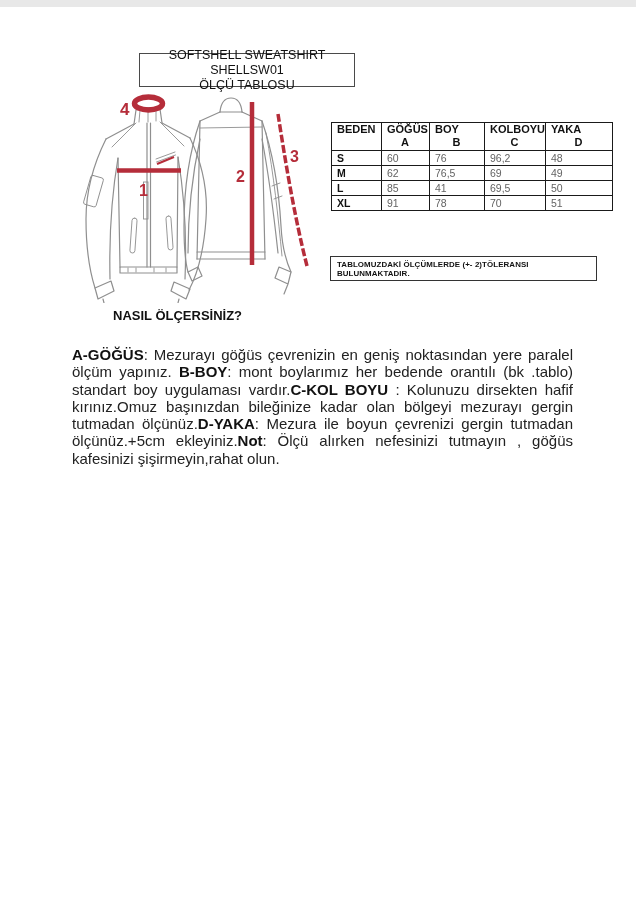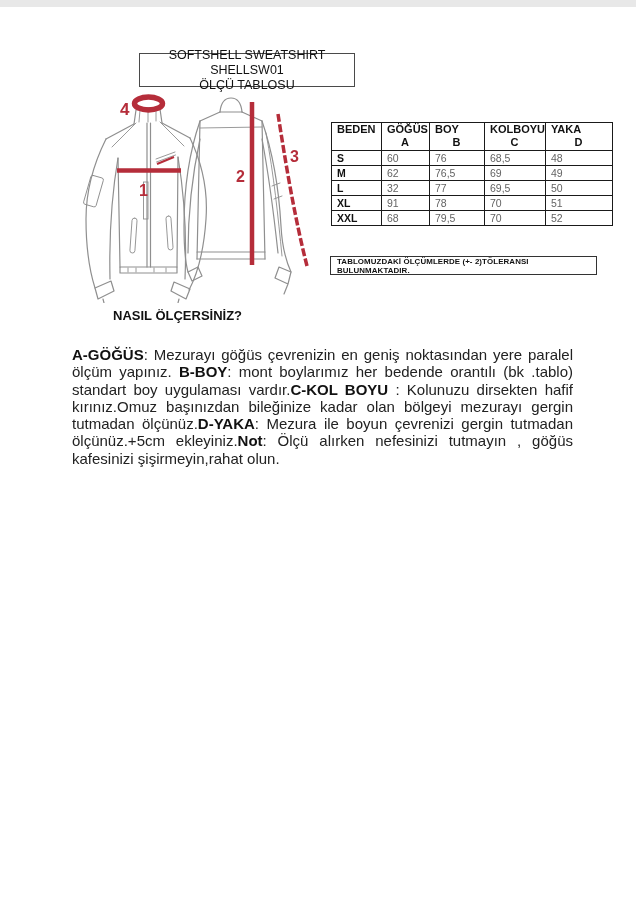--- a/index.html
+++ b/index.html
@@ -38,21 +38,21 @@
   }
   table.size-table{border:1.5px solid #1a1a1a;}
   table.size-table th{height:27px;text-align:left;font-weight:700;color:#111;}
   table.size-table th .h1{font-size:11px;line-height:13px;}
   table.size-table th .h2{font-size:11px;line-height:13px;text-align:center;padding-right:6px;}
   table.size-table td{height:14px;line-height:14px;}
   td.size-cell{font-weight:700;color:#111;}
   td.val-cell{color:#636363;}
   
   .note-box{
-    position:absolute;left:330px;top:249px;width:267px;height:19px;
+    position:absolute;left:330px;top:249px;width:267px;height:25px;
     border:1px solid #333;display:flex;align-items:center;
     padding:0 6px;box-sizing:border-box;justify-content:center;
   }
   .note-box span{font-size:7.9px;font-weight:700;color:#111;letter-spacing:0.1px;}
   
   .measure-heading{
     position:absolute;left:113px;top:301px;
     font-size:13px;font-weight:700;color:#111;
   }
   .measure-body{
@@ -157,51 +157,44 @@
             <div class="h1">YAKA</div>
             <div class="h2">D</div>
           </th>
         </tr>
     </thead>
     <tbody>
         <tr>
           <td class="size-cell">S</td>
           <td class="val-cell">60</td>
           <td class="val-cell">76</td>
-          <td class="val-cell">68,5</td>
+          <td class="val-cell">96,2</td>
           <td class="val-cell">48</td>
         </tr>
         <tr>
           <td class="size-cell">M</td>
           <td class="val-cell">62</td>
           <td class="val-cell">76,5</td>
           <td class="val-cell">69</td>
           <td class="val-cell">49</td>
         </tr>
         <tr>
           <td class="size-cell">L</td>
-          <td class="val-cell">32</td>
-          <td class="val-cell">77</td>
+          <td class="val-cell">85</td>
+          <td class="val-cell">41</td>
           <td class="val-cell">69,5</td>
           <td class="val-cell">50</td>
         </tr>
         <tr>
           <td class="size-cell">XL</td>
           <td class="val-cell">91</td>
           <td class="val-cell">78</td>
           <td class="val-cell">70</td>
           <td class="val-cell">51</td>
         </tr>
-        <tr>
-          <td class="size-cell">XXL</td>
-          <td class="val-cell">68</td>
-          <td class="val-cell">79,5</td>
-          <td class="val-cell">70</td>
-          <td class="val-cell">52</td>
-        </tr>
       </tbody>
   </table>
 
   <div class="note-box">
     <span>TABLOMUZDAKİ ÖLÇÜMLERDE (+- 2)TÖLERANSI BULUNMAKTADIR.</span>
   </div>
 
   <div class="measure-heading">NASIL ÖLÇERSİNİZ?</div>
   <p class="measure-body"><b>A-GÖĞÜS</b><span>: Mezurayı göğüs çevrenizin en geniş noktasından yere paralel ölçüm yapınız. </span><b>B-BOY</b><span>: mont boylarımız her bedende orantılı (bk .tablo) standart boy uygulaması vardır.</span><b>C-KOL BOYU</b><span> : Kolunuzu dirsekten hafif kırınız.Omuz başınızdan bileğinize kadar olan bölgeyi mezurayı gergin tutmadan ölçünüz.</span><b>D-YAKA</b><span>: Mezura ile boyun çevrenizi gergin tutmadan ölçünüz.+5cm ekleyiniz.</span><b>Not</b><span>: Ölçü alırken nefesinizi tutmayın ,  göğüs kafesinizi şişirmeyin,rahat olun.</span></p>
 

